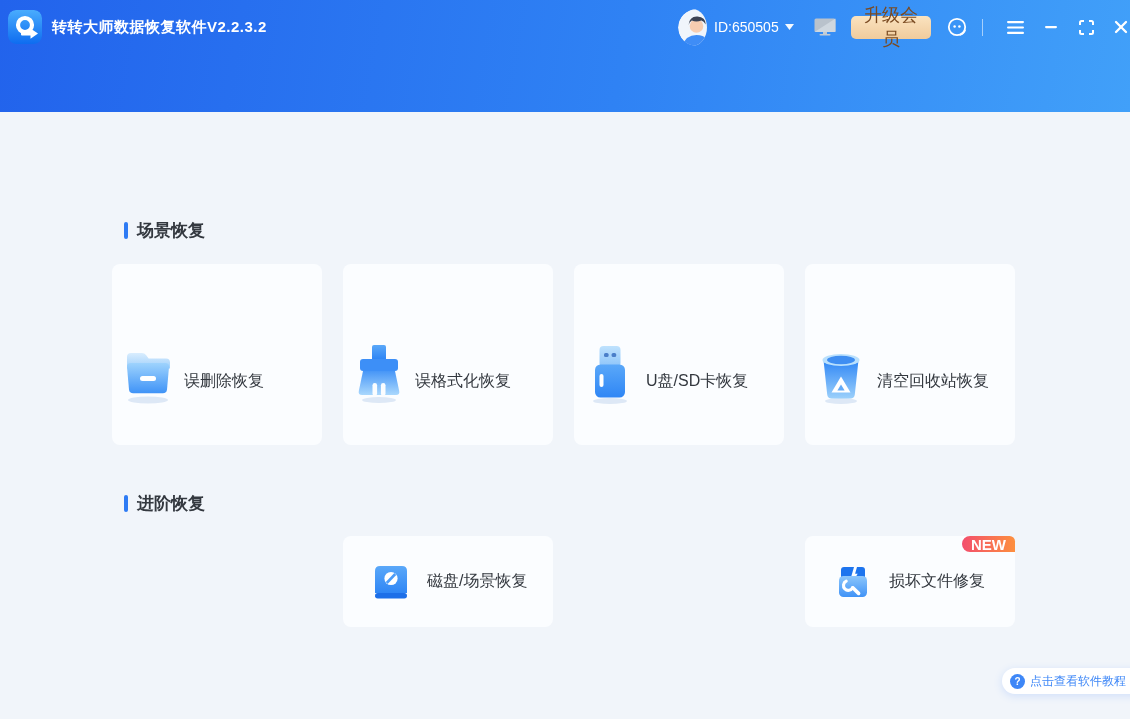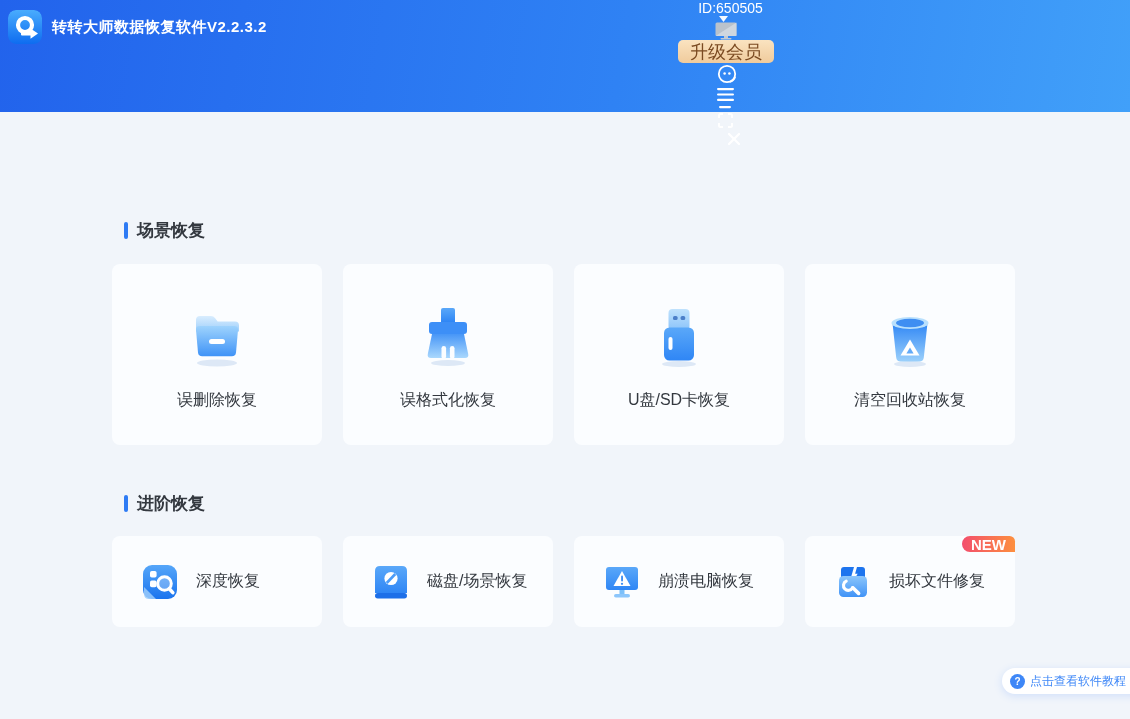--- a/index.html
+++ b/index.html
@@ -5,21 +5,21 @@
   * { margin:0; padding:0; box-sizing:border-box; }
   body { font-family:"Liberation Sans","DejaVu Sans",sans-serif; background:#444; }
   .window { position:relative; width:1130px; height:719px; overflow:hidden; background:#f1f5fa;padding-left:46px; }
 
   
   .header { position:absolute; top:0; left:0; width:100%; height:112px;
             background:linear-gradient(100deg,#2263ec 0%,#2f82f4 55%,#41a0f9 100%); }
   .titlebar { position:absolute; top:0; left:0; width:100%; height:54px; display:flex; align-items:center; }
   .logo { width:34px; height:34px; margin-left:8px; border-radius:8px; flex:0 0 auto; }
   .app-title { margin-left:10px; color:#fff; font-size:15px; font-weight:bold; letter-spacing:.5px; }
-  .tb-right { position:absolute; left:678px; top:0; height:54px; display:flex; align-items:center;flex-direction:column; }
+  .tb-right { position:absolute; left:678px; top:0; height:54px; display:flex; align-items:center; }
   .avatar { width:37px; height:37px; border-radius:50%; overflow:hidden; margin-right:7px; cursor:pointer; }
   .user-id { color:#fff; font-size:14px; margin-right:6px; }
   .caret { margin-right:20px; display:flex; cursor:pointer; }
   .monitor { margin-right:15px; display:flex; cursor:pointer; }
   .upgrade-btn { height:23px; padding:0 12px; margin-right:15px; border:none; border-radius:5px;
                  background:linear-gradient(180deg,#fae3c0,#f0cb9c); color:#7a4a21; font-size:18px;
                  display:flex; align-items:center; cursor:pointer; font-family:inherit; }
   .headset { margin-right:13px; display:flex; cursor:pointer; }
   .vdiv { width:1px; height:17px; background:rgba(255,255,255,.55); margin-right:22px; }
   .winbtn { display:flex; align-items:center; justify-content:center; cursor:pointer; background:none; border:none; padding:2px; }
@@ -29,21 +29,21 @@
 
   
   .section-header { position:absolute; left:124px; display:flex; align-items:center; }
   .section-header .bar { width:4px; height:17px; border-radius:2px; background:#2e7bf4; margin-right:9px; }
   .section-header .txt { font-size:17px; font-weight:600; color:#33383f; }
   .sh-1 { top:219px; }
   .sh-2 { top:492px; }
 
   
   .card { position:absolute; width:210px; background:#fbfdff; border-radius:8px; cursor:pointer; }
-  .card-lg { top:264px; height:181px; display:flex; flex-direction:column; align-items:center; padding-top:36px; }
+  .card-lg { top:264px; height:181px; display:flex; flex-direction:row; align-items:center; padding-top:36px; }
   .card-sm { top:536px; height:91px; display:flex; align-items:center; }
   .cl-1 { left:112px; } .cl-2 { left:343px; } .cl-3 { left:574px; } .cl-4 { left:805px; }
   .card-lg .label { margin-top:18px; font-size:16px; color:#33383f; }
   .card-sm .icon { margin-left:28px; display:flex; }
   .card-sm .label { margin-left:16px; font-size:16px; color:#33383f; }
   .new-badge { position:absolute; top:0; right:0; height:16px; min-width:46px; padding:0 9px;
                border-radius:12px 8px 0 12px; background:linear-gradient(90deg,#f34e6d,#fd8f3e);
                color:#fff; font-size:15px; font-weight:bold; display:flex; align-items:center; justify-content:center; }
 
   
@@ -243,59 +243,33 @@
       <rect x="25.5" y="37" width="4" height="13" rx="2" fill="#fff"></rect>
     </svg>
     <span class="label">U盘/SD卡恢复</span>
   </div>
 
   <div class="section-header sh-2">
     <span class="bar"></span>
     <span class="txt">进阶恢复</span>
   </div>
 
-  <div class="card card-sm cl-1">
-    <span class="icon">
-      <svg width="40" height="40" viewBox="0 0 40 40">
-        <rect x="3" y="3" width="34" height="34" rx="9" fill="url(#gDeep)"></rect>
-        <path d="M4 25 L16 37 H9 q-5 0-5-5 z" fill="#9ccdfb" opacity=".85"></path>
-        <rect x="10" y="9" width="6.6" height="6.6" rx="1.8" fill="#fff"></rect>
-        <rect x="10" y="18.6" width="6.6" height="6.6" rx="1.8" fill="#fff"></rect>
-        <circle cx="24.5" cy="21.5" r="6.8" fill="rgba(255,255,255,.28)" stroke="#fff" stroke-width="3"></circle>
-        <line x1="29.3" y1="26.8" x2="32.8" y2="30.6" stroke="#fff" stroke-width="3.6" stroke-linecap="round"></line>
-      </svg>
-    </span>
-    <span class="label">深度恢复</span>
-  </div>
 
   <div class="card card-sm cl-2">
     <span class="icon">
       <svg width="40" height="40" viewBox="0 0 40 40">
         <path d="M9 4 h22 q5 0 5 5 v22 H4 V9 q0-5 5-5 z" fill="url(#gBlue)"></path>
         <rect x="4" y="31" width="32" height="5.5" rx="2.7" fill="#1d6fe8"></rect>
         <circle cx="20" cy="16.5" r="6.6" fill="#fff"></circle>
         <line x1="15.7" y1="21" x2="24.3" y2="12" stroke="#4b9cf8" stroke-width="2.6"></line>
       </svg>
     </span>
     <span class="label">磁盘/场景恢复</span>
   </div>
 
-  <div class="card card-sm cl-3">
-    <span class="icon">
-      <svg width="40" height="40" viewBox="0 0 40 40">
-        <rect x="4" y="5" width="32" height="23" rx="3" fill="url(#gBlue)"></rect>
-        <polygon points="20,9 28.5,24 11.5,24" fill="#fff"></polygon>
-        <rect x="19.1" y="13.5" width="1.9" height="6" rx="0.95" fill="#3f8ef2"></rect>
-        <circle cx="20" cy="21.8" r="1.15" fill="#3f8ef2"></circle>
-        <rect x="17.5" y="28" width="5" height="4" fill="#7cc0fa"></rect>
-        <rect x="12" y="32" width="16" height="3.6" rx="1.8" fill="#8cc6fb"></rect>
-      </svg>
-    </span>
-    <span class="label">崩溃电脑恢复</span>
-  </div>
 
   <div class="card card-sm cl-4">
     <span class="icon">
       <svg width="40" height="40" viewBox="0 0 40 40">
         <path d="M11 5 h10 l-3.5 12 H8 V8 q0-3 3-3 z" fill="#1d74ee"></path>
         <path d="M24 5 h5 q3 0 3 3 v9 H21.5 l3.2-5.2 h-2.6 z" fill="#1d74ee"></path>
         <rect x="6" y="14" width="28" height="21" rx="4.5" fill="url(#gBoxFront)"></rect>
         <path d="M13.2 19.2 a4.8 4.8 0 1 0 6.4 6.4" fill="none" stroke="#fff" stroke-width="3.1" stroke-linecap="round"></path>
         <line x1="19.8" y1="25.8" x2="25.6" y2="31.4" stroke="#fff" stroke-width="3.6" stroke-linecap="round"></line>
       </svg>

